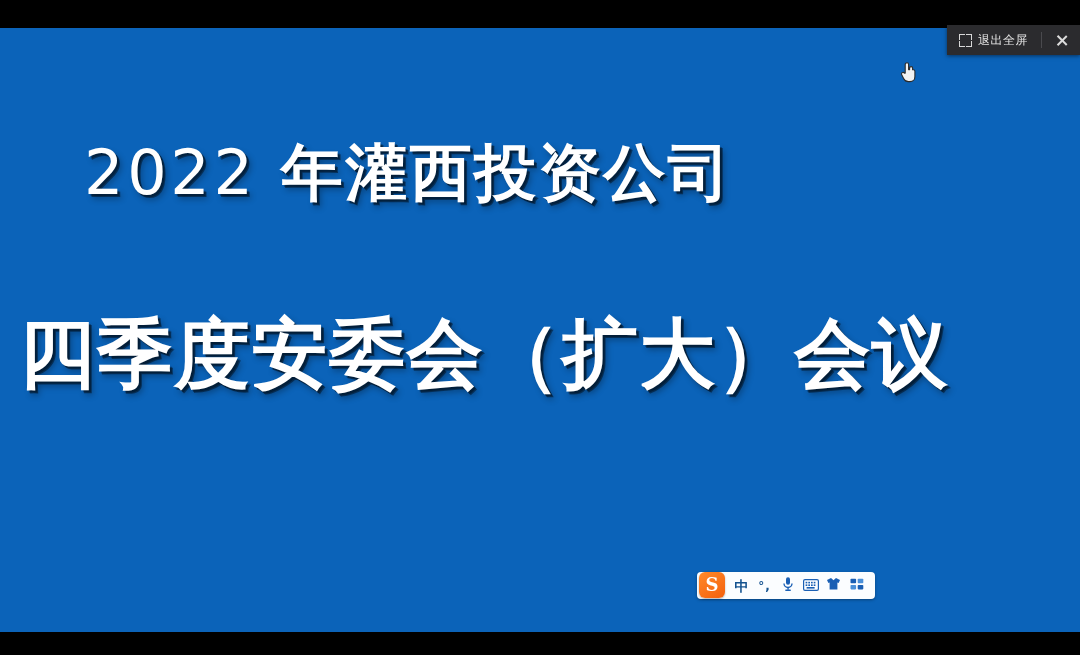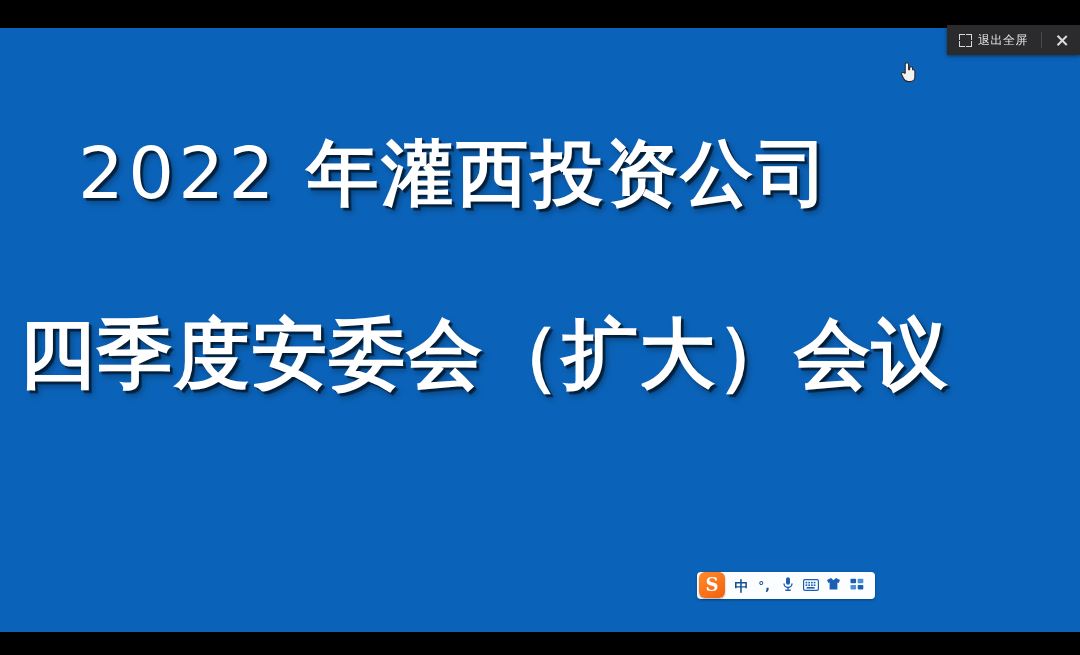--- a/index.html
+++ b/index.html
@@ -53,23 +53,23 @@
     color: #ffffff;
     font-family: "DejaVu Sans", "Liberation Sans", sans-serif;
     font-weight: bold;
     letter-spacing: 0.04em;
     text-shadow:
        3px 3px 0 rgba(0,0,0,0.42),
        2px 2px 0 rgba(0,0,0,0.30),
        4px 5px 6px rgba(0,0,0,0.30);
   }
   #title-line-1 {
-    left: 78px;
+    left: 84px;
     top: 104px;
-    font-size: 72px;
+    font-size: 62px;
     line-height: 82px;
   }
   #title-line-1 .yr {
     font-family: "DejaVu Sans", "Liberation Sans", sans-serif;
     font-weight: normal;
     letter-spacing: 0.06em;
   }
   #title-line-2 {
     left: 8px;
     top: 278px;

